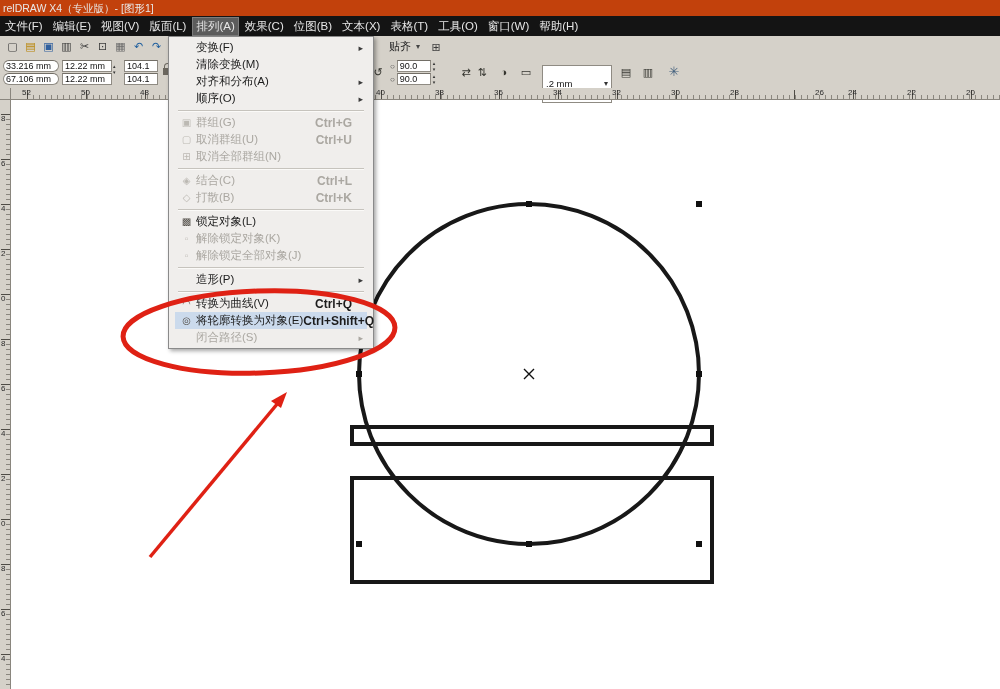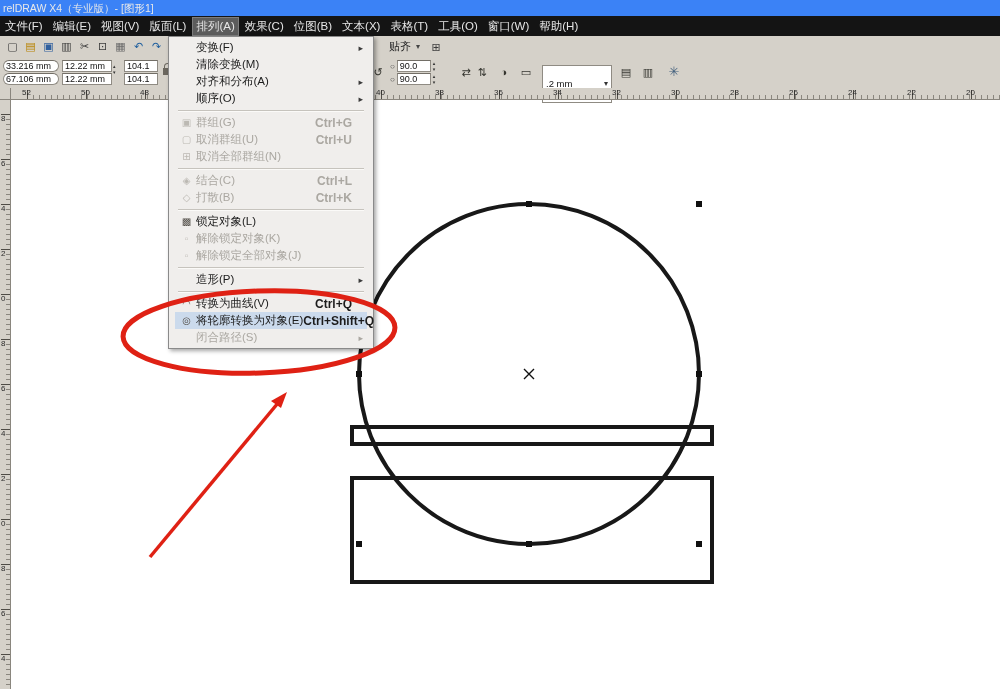--- a/index.html
+++ b/index.html
@@ -5,21 +5,21 @@
   html,body{margin:0;padding:0;}
   body{
     width:1000px;height:689px;position:relative;overflow:hidden;
     background:#ffffff;
     font-family:"Liberation Sans","DejaVu Sans",sans-serif;
     -webkit-font-smoothing:antialiased;
   }
   
   .titlebar{
     position:absolute;left:0;top:0;width:100%;height:16px;
-    background:#3b82f6;color:#e8e8e8;font-size:10.5px;line-height:16px;
+    background:#c2410c;color:#e8e8e8;font-size:10.5px;line-height:16px;
     padding-left:3px;box-sizing:border-box;white-space:nowrap;z-index:3;
   }
   
   .menubar{
     position:absolute;left:0;top:16px;width:100%;height:20px;
     background:#141414;color:#e6e6e6;font-size:11.5px;
     display:flex;align-items:center;z-index:3;
   }
   .mitem{padding:2px 4px;margin:8px 1px;white-space:nowrap;cursor:default;}
   .mitem.active{background:#5c5c5c;border:1px solid #7d7d7d;padding:1px 3px;}
@@ -225,21 +225,21 @@
     <span class="hlabel" style="left: 188px;">46</span>
     <span class="hlabel" style="left: 247px;">44</span>
     <span class="hlabel" style="left: 306px;">42</span>
     <span class="hlabel" style="left: 365px;">40</span>
     <span class="hlabel" style="left: 424px;">38</span>
     <span class="hlabel" style="left: 483px;">36</span>
     <span class="hlabel" style="left: 542px;">34</span>
     <span class="hlabel" style="left: 601px;">32</span>
     <span class="hlabel" style="left: 660px;">30</span>
     <span class="hlabel" style="left: 719px;">28</span>
-    <span class="hlabel" style="left: 778px;">26</span>
+    <span class="hlabel" style="left: 804px;">26</span>
     <span class="hlabel" style="left: 837px;">24</span>
     <span class="hlabel" style="left: 896px;">22</span>
     <span class="hlabel" style="left: 955px;">20</span>
   </div>
 <div class="vruler" id="vruler">
     <span class="vlabel" style="top: 14px;">8</span>
     <span class="vlabel" style="top: 59px;">6</span>
     <span class="vlabel" style="top: 104px;">4</span>
     <span class="vlabel" style="top: 149px;">2</span>
     <span class="vlabel" style="top: 194px;">0</span>

